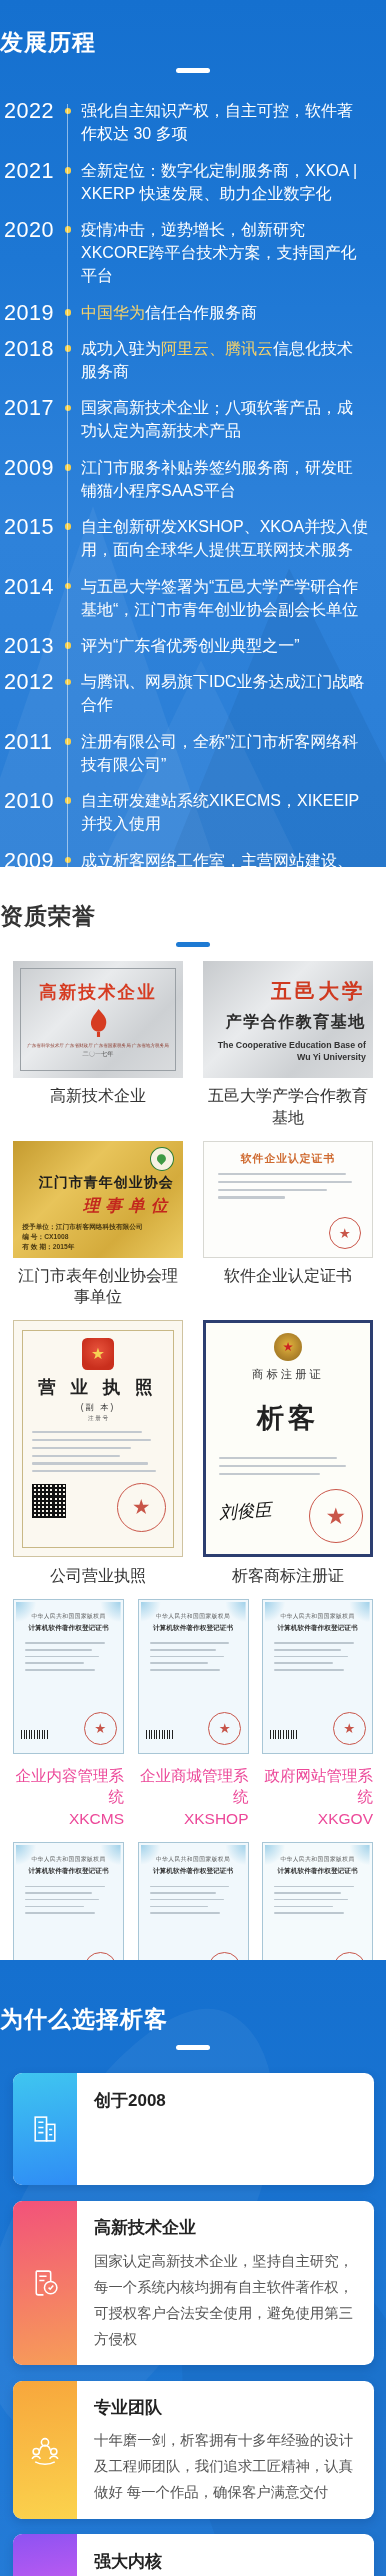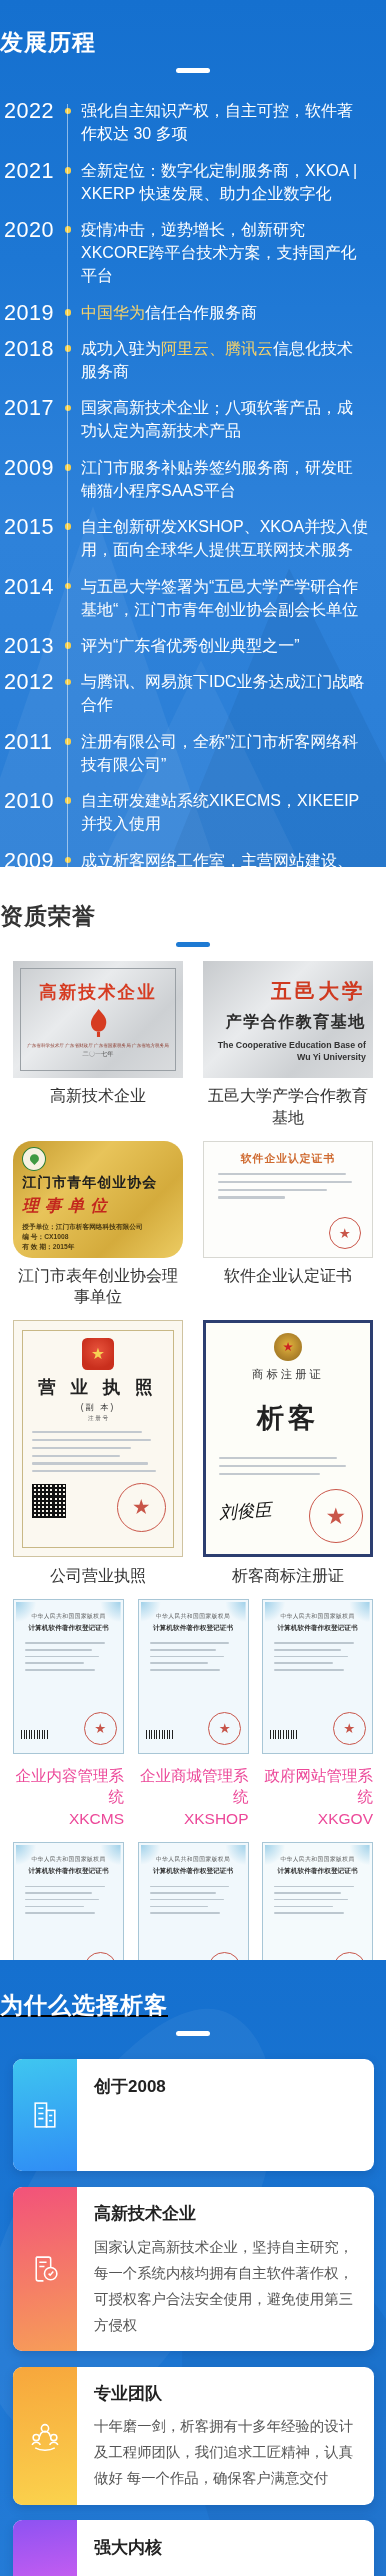--- a/index.html
+++ b/index.html
@@ -54,21 +54,21 @@
   .flame { margin:4.1px 0 3.1px; }
   .ps-foot1 { font-size:4.6px; color:#8c3b2e; letter-spacing:0; margin-top:2.1px; white-space:nowrap; }
   .ps-foot2 { font-size:6.2px; color:#555; margin-top:1.5px; }
   .ps-uni { color:#cf3a20; font-size:20.6px; font-weight:bold; letter-spacing:3.1px; font-family:"Liberation Serif","DejaVu Serif",serif; }
   .ps-base { color:#2b2b2b; font-size:16px; font-weight:bold; letter-spacing:1.5px; margin-top:7.2px; font-family:"Liberation Serif","DejaVu Serif",serif; }
   .ps-en { color:#333; font-size:8.8px; font-weight:bold; margin-top:6.2px; }
   .ps-en2 { color:#333; font-size:8.8px; font-weight:bold; margin-top:2.1px; }
 
   
   .plaque-gold { width:170px; height:117px; background:linear-gradient(135deg,#c59b2f 0%,#e8c45a 35%,#d4ab3c 70%,#eccc63 100%);
-    display:flex; flex-direction:column; align-items:flex-start; padding:6.2px 9.3px;border-radius:19px; }
+    display:flex; flex-direction:column; align-items:flex-end; padding:6.2px 9.3px; }
   .badge { width:24px; height:24px; border-radius:50%; border:1.5px solid #2e7d32; background:#f6f2e2;
     display:flex; align-items:center; justify-content:center; margin-bottom:3.1px; }
   .badge-core { width:9.3px; height:9.3px; border-radius:50% 50% 50% 0; background:#3f9a44; transform:rotate(-45deg); }
   .pg-assoc { color:#1d1d1d; font-size:14px; font-weight:bold; letter-spacing:1px; }
   .pg-role { color:#c3271d; font-size:16.5px; font-weight:bold; letter-spacing:6.2px; margin-top:3.1px;
     font-family:"Liberation Serif","DejaVu Serif",serif; font-style:italic; }
   .pg-lines { align-self:flex-start; margin-top:5.2px; }
   .pg-line { font-size:6.7px; color:#4a3a12; font-weight:bold; line-height:9.8px; }
 
   
@@ -119,21 +119,21 @@
     background:repeating-linear-gradient(90deg,#222 0 1px,#f1f8fc 1px 2.6px); }
   .sw-seal { right:6.2px; bottom:7.2px; width:33px; height:33px; font-size:13.4px; border-width:1px; }
   .hcap2 { margin-top:11px; font-size:15.5px; color:#ec4899; line-height:21.6px; text-align:right; }
 
   
   .sec3 { position:relative; width:386px; height:1150px; overflow:hidden;
     background:linear-gradient(180deg,#1570cf 0%,#1d77d4 35%,#2a7ed8 70%,#1f78d3 100%); }
   .leaf { position:absolute; pointer-events:none; background:rgba(255,255,255,.05); }
   .leaf1 { left:20.6px; top:31px; width:216px; height:464px; border-radius:50% 50% 50% 50%/60% 40% 60% 40%; transform:rotate(25deg); }
   .leaf2 { right:-62px; top:258px; width:247px; height:515px; border-radius:50%/55% 45% 55% 45%; transform:rotate(-20deg); background:rgba(0,35,80,.06); }
-  .sec3 .sec-head { padding-top:30px;text-decoration:underline; }
+  .sec3 .sec-head { padding-top:44px; }
   .cards { position:relative; z-index:2; margin-top:23px; }
   .card { width:361px; margin:0 auto 15.5px; min-height:112px; background:#ffffff; border-radius:9.3px;
     display:flex; overflow:hidden; box-shadow:0 3.1px 9.3px rgba(0,40,90,.18); }
   .card-strip { width:64px; flex:0 0 64px; display:flex; align-items:center; justify-content:center; }
   .g1 { background:linear-gradient(170deg,#3fc6f0 0%,#2f8df5 100%); }
   .g2 { background:linear-gradient(170deg,#f2527a 0%,#f79d58 100%); }
   .g3 { background:linear-gradient(170deg,#f7a63c 0%,#fbd34d 100%); }
   .g4 { background:linear-gradient(170deg,#8d52f2 0%,#ee66ef 100%); }
   .card-body { flex:1; padding:15.5px 17.5px 13.4px 17.5px; }
   .card-title { font-size:17px; font-weight:bold; color:#222222; margin-bottom:8.2px; }

